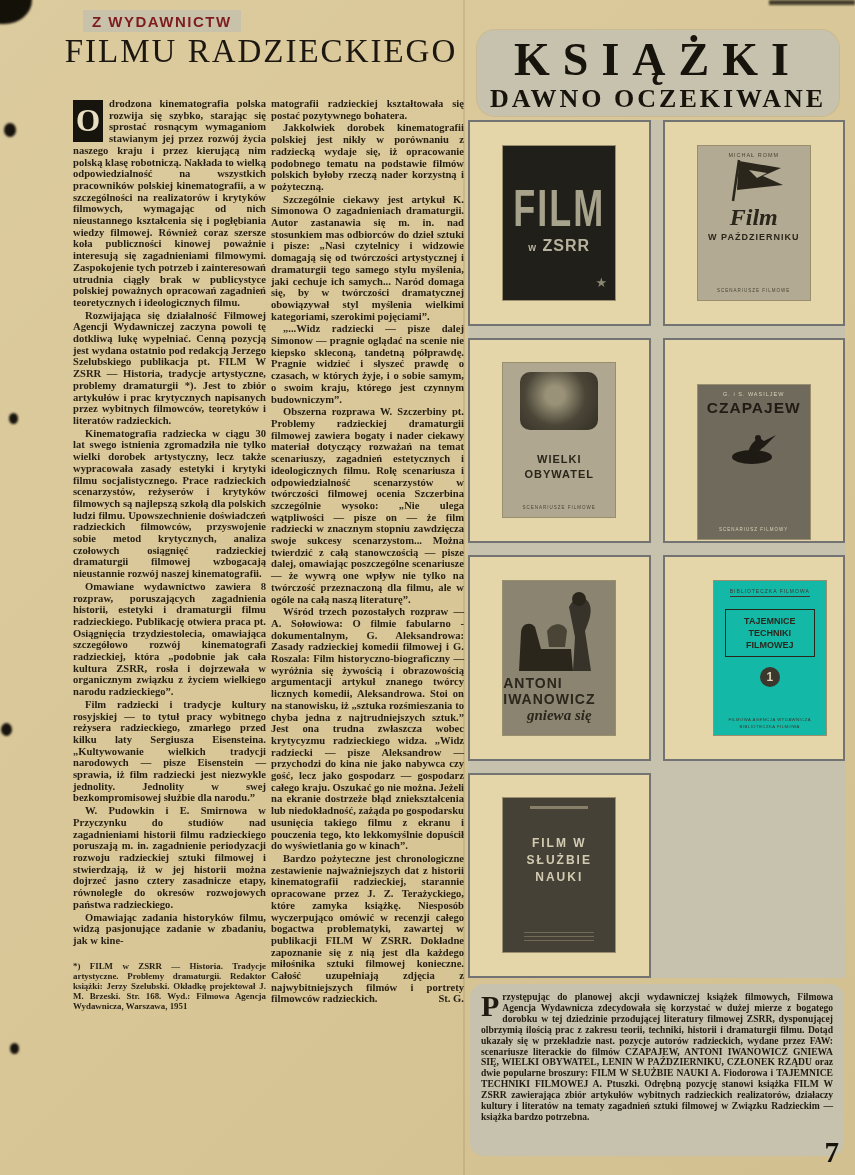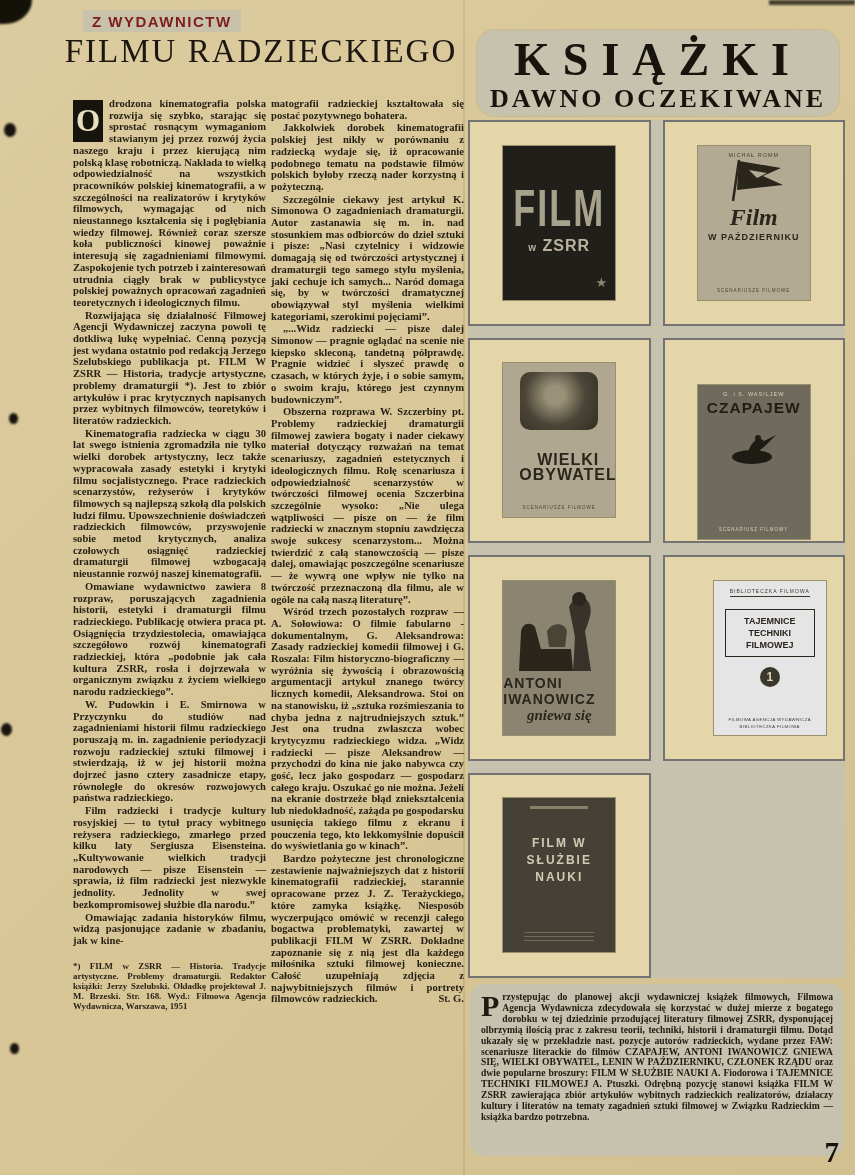--- a/index.html
+++ b/index.html
@@ -55,22 +55,22 @@
   .b2{background:#b2aa92;color:#2b261c;}
   .b2 .auth{margin-top:6px;color:#4a4534;}
   .b2 .lenin{font-family:"Liberation Serif",serif;font-style:italic;font-weight:bold;
              font-size:24px;color:#2b261c;margin-top:2px;}
   .b2 .sub{font-size:9px;font-weight:bold;letter-spacing:1px;margin-top:1px;}
   .b2 .imp{position:absolute;bottom:7px;font-size:4.5px;letter-spacing:1px;color:#4a4534;}
 
   .b3{background:#afa78f;}
   .b3 .photo{margin-top:9px;width:78px;height:58px;border-radius:10px;
              background:radial-gradient(circle at 45% 40%, #9a9278 0 16%, #4a4537 55%, #332f24 100%);}
-  .b3 .t{margin-top:22px;font-size:16px;font-weight:bold;letter-spacing:1px;color:#2b261c;
-         text-align:right;line-height:15px;width:80px;}
+  .b3 .t{margin-top:22px;font-size:11px;font-weight:bold;letter-spacing:1px;color:#2b261c;
+         text-align:center;line-height:15px;width:80px;}
   .b3 .imp{position:absolute;bottom:7px;font-size:4.5px;letter-spacing:1px;color:#4a4534;}
 
   .b4{background:#58534५;background:#58534a;}
   .b4 svg{margin-top:4px;}
   .b4 .auth{font-size:4.8px;letter-spacing:1px;color:#d9d2b8;background:#3b372d;padding:1px 4px;}
   .b4 .t{margin-top:4px;font-size:12.5px;font-weight:bold;letter-spacing:2px;color:#cfc7ad;
          text-align:center;line-height:16px;}
   .b4 .imp{position:absolute;bottom:5px;font-size:4.2px;letter-spacing:1px;color:#b4ad94;}
 
   .b5{background:#6f6a5c;margin-top:43px;}
@@ -78,21 +78,21 @@
   .b5 .t{margin-top:2px;font-size:15.5px;font-weight:bold;letter-spacing:1px;color:#201c15;}
   .b5 svg{margin-top:16px;}
   .b5 .imp{position:absolute;bottom:7px;font-size:4.5px;letter-spacing:1px;color:#d8d1b8;}
 
   .b6{background:#8a8471;}
   .b6 svg{margin-top:6px;}
   .b6 .t{font-size:14px;font-weight:bold;letter-spacing:1px;color:#2b261c;margin-top:2px;}
   .b6 .script{font-family:"Liberation Serif",serif;font-style:italic;font-weight:bold;
               font-size:15px;color:#2b261c;margin-top:0;}
 
-  .b7{background:#e5e5e5;margin-left:32px;}
+  .b7{background:#14b8a6;margin-left:32px;}
   .b7 .hdr{margin-top:7px;font-size:5px;letter-spacing:1px;color:#3b372d;border-bottom:1px solid #3b372d;padding-bottom:2px;}
   .b7 .t{margin-top:12px;width:84px;border:1.5px solid #2b261c;padding:5px 2px;text-align:center;
          font-size:9px;font-weight:bold;line-height:12px;color:#2b261c;}
   .b7 .num{margin-top:10px;width:20px;height:20px;border-radius:50%;background:#3b372d;color:#d9d2b8;
            display:flex;align-items:center;justify-content:center;font-size:12px;font-weight:bold;}
   .b7 .imp1{position:absolute;bottom:13px;font-size:4.2px;letter-spacing:.5px;color:#3b372d;}
   .b7 .imp2{position:absolute;bottom:6px;font-size:4.2px;letter-spacing:.5px;color:#3b372d;}
 
   .b8{background:#454136;}
   .b8 .bar{margin-top:8px;width:58px;height:3px;background:#978f74;opacity:.8;}
@@ -124,22 +124,22 @@
 
   <div class="title">
     <div>FILMU RADZIECKIEGO</div>
   </div>
 
   <div class="col col1">
     <p class="first"><span class="dropcap">O</span><span>drodzona kinematografia polska rozwija się szybko, starając się sprostać rosnącym wymaganiom stawianym jej przez rozwój życia naszego kraju i przez kierującą nim polską klasę robotniczą. Nakłada to wielką odpowiedzialność na wszystkich pracowników polskiej kinematografii, a w szczególności na realizatorów i krytyków filmowych, wymagając od nich nieustannego kształcenia się i pogłębiania wiedzy filmowej. Również coraz szersze koła publiczności kinowej poważnie interesują się zagadnieniami filmowymi. Zaspokojenie tych potrzeb i zainteresowań utrudnia ciągły brak w publicystyce polskiej poważnych opracowań zagadnień teoretycznych i ideologicznych filmu.</span></p>
     <p>Rozwijająca się działalność Filmowej Agencji Wydawniczej zaczyna powoli tę dotkliwą lukę wypełniać. Cenną pozycją jest wydana ostatnio pod redakcją Jerzego Szelubskiego publikacja pt. FILM W ZSRR — Historia, tradycje artystyczne, problemy dramaturgii *). Jest to zbiór artykułów i prac krytycznych napisanych przez wybitnych filmowców, teoretyków i literatów radzieckich.</p>
     <p>Kinematografia radziecka w ciągu 30 lat swego istnienia zgromadziła nie tylko wielki dorobek artystyczny, lecz także wypracowała zasady estetyki i krytyki filmu socjalistycznego. Prace radzieckich scenarzystów, reżyserów i krytyków filmowych są najlepszą szkołą dla polskich ludzi filmu. Upowszechnienie doświadczeń radzieckich filmowców, przyswojenie sobie metod krytycznych, analiza czołowych osiągnięć radzieckiej dramaturgii filmowej wzbogacają nieustannie rozwój naszej kinematografii.</p>
     <p>Omawiane wydawnictwo zawiera 8 rozpraw, poruszających zagadnienia historii, estetyki i dramaturgii filmu radzieckiego. Publikację otwiera praca pt. Osiągnięcia trzydziestolecia, omawiająca szczegółowo rozwój kinematografi radzieckiej, która „podobnie jak cała kultura ZSRR, rosła i dojrzewała w organicznym związku z życiem wielkiego narodu radzieckiego”.</p>
+    <p>Film radziecki i tradycje kultury rosyjskiej — to tytuł pracy wybitnego reżysera radzieckiego, zmarłego przed kilku laty Sergiusza Eisensteina. „Kultywowanie wielkich tradycji narodowych — pisze Eisenstein — sprawia, iż film radziecki jest niezwykle jednolity. Jednolity w swej bezkompromisowej służbie dla narodu.”</p>
     <p>W. Pudowkin i E. Smirnowa w Przyczynku do studiów nad zagadnieniami historii filmu radzieckiego poruszają m. in. zagadnienie periodyzacji rozwoju radzieckiej sztuki filmowej i stwierdzają, iż w jej historii można dojrzeć jasno cztery zasadnicze etapy, równoległe do okresów rozwojowych państwa radzieckiego.</p>
-    <p>Film radziecki i tradycje kultury rosyjskiej — to tytuł pracy wybitnego reżysera radzieckiego, zmarłego przed kilku laty Sergiusza Eisensteina. „Kultywowanie wielkich tradycji narodowych — pisze Eisenstein — sprawia, iż film radziecki jest niezwykle jednolity. Jednolity w swej bezkompromisowej służbie dla narodu.”</p>
     <p>Omawiając zadania historyków filmu, widzą pasjonujące zadanie w zbadaniu, jak w kine-</p>
     <div class="footnote">*) FILM w ZSRR — Historia. Tradycje artystyczne. Problemy dramaturgii. Redaktor książki: Jerzy Szelubski. Okładkę projektował J. M. Brzeski. Str. 168. Wyd.: Filmowa Agencja Wydawnicza, Warszawa, 1951</div>
   </div>
 
   <div class="col col2">
     <p class="first">matografii radzieckiej kształtowała się postać pozytywnego bohatera.</p>
     <p>Jakkolwiek dorobek kinematografii polskiej jest nikły w porównaniu z radziecką wydaje się, iż opracowanie podobnego tematu na podstawie filmów polskich byłoby rzeczą nader korzystną i pożyteczną.</p>
     <p>Szczególnie ciekawy jest artykuł K. Simonowa O zagadnieniach dramaturgii. Autor zastanawia się m. in. nad stosunkiem mas odbiorców do dzieł sztuki i pisze: „Nasi czytelnicy i widzowie domagają się od twórczości artystycznej i dramaturgii tego samego stylu myślenia, jaki cechuje ich samych... Naród domaga się, by w twórczości dramatycznej obowiązywał styl myślenia wielkimi kategoriami, szerokimi pojęciami”.</p>
     <p>„...Widz radziecki — pisze dalej Simonow — pragnie oglądać na scenie nie kiepsko skleconą, tandetną półprawdę. Pragnie widzieć i słyszeć prawdę o czasach, w których żyje, i o sobie samym, o swoim kraju, którego jest czynnym budowniczym”.</p>
     <p>Obszerna rozprawa W. Szczerbiny pt. Problemy radzieckiej dramaturgii filmowej zawiera bogaty i nader ciekawy materiał dotyczący rozważań na temat scenariuszy, zagadnień estetycznych i ideologicznych filmu. Rolę scenariusza i odpowiedzialność scenarzystów w twórczości filmowej ocenia Szczerbina szczególnie wysoko: „Nie ulega wątpliwości — pisze on — że film radziecki w znacznym stopniu zawdzięcza swoje sukcesy scenarzystom... Można twierdzić z całą stanowczością — pisze dalej, omawiając poszczególne scenariusze — że wywrą one wpływ nie tylko na twórczość przeznaczoną dla filmu, ale w ogóle na całą naszą literaturę”.</p>

